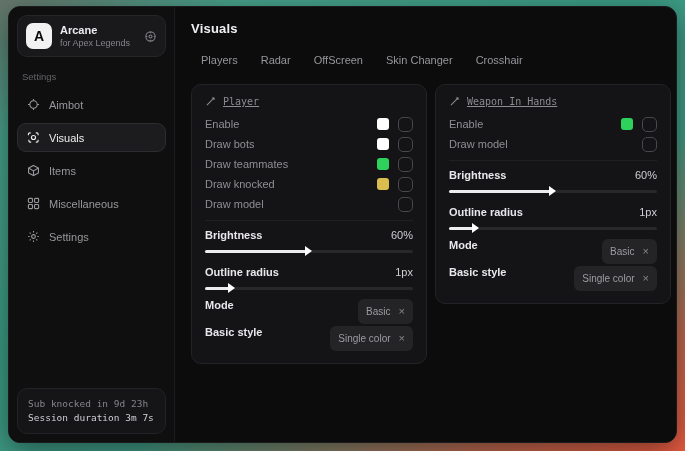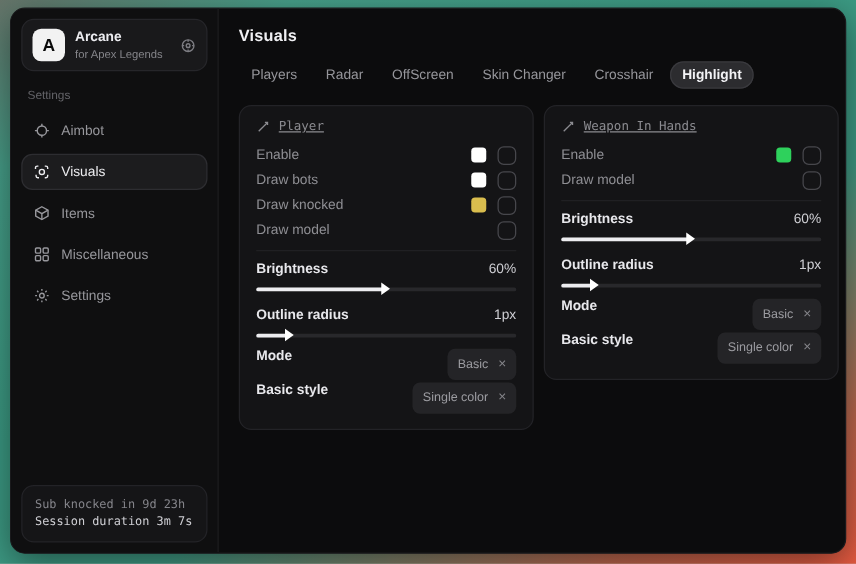--- a/index.html
+++ b/index.html
@@ -169,21 +169,20 @@
 
   <div class="main">
     <div class="page-title">Visuals</div>
 
     <div class="tabs">
       <div class="tab">Players</div>
       <div class="tab">Radar</div>
       <div class="tab">OffScreen</div>
       <div class="tab">Skin Changer</div>
       <div class="tab">Crosshair</div>
-      <div class="tab active">Highlight</div>
     </div>
 
     <div class="panels">
 
       <div class="panel">
         <div class="panel-head">
           <span>
             <svg width="11" height="11" viewBox="0 0 14 14" fill="none" stroke="#8b8b90" stroke-width="1.3">
               <path d="M2.5 11.5 11.5 2.5"></path>
                 <path d="M11.5 5.2v-2.7h-2.7M4 2.5h.01M11.5 9.8h.01"></path>
@@ -200,20 +199,27 @@
           </span>
         </div>
         <div class="trow">
           <span>Draw bots</span>
           <span class="right">
             <span class="swatch" style="background: rgb(255, 255, 255);"></span>
             <span class="cbox"></span>
           </span>
         </div>
         <div class="trow">
+          <span>Draw teammates</span>
+          <span class="right">
+            <span class="swatch" style="background: rgb(46, 209, 92);"></span>
+            <span class="cbox"></span>
+          </span>
+        </div>
+        <div class="trow">
           <span>Draw knocked</span>
           <span class="right">
             <span class="swatch" style="background: rgb(217, 189, 78);"></span>
             <span class="cbox"></span>
           </span>
         </div>
         <div class="trow">
           <span>Draw model</span>
           <span class="right">
               <span class="cbox"></span>

